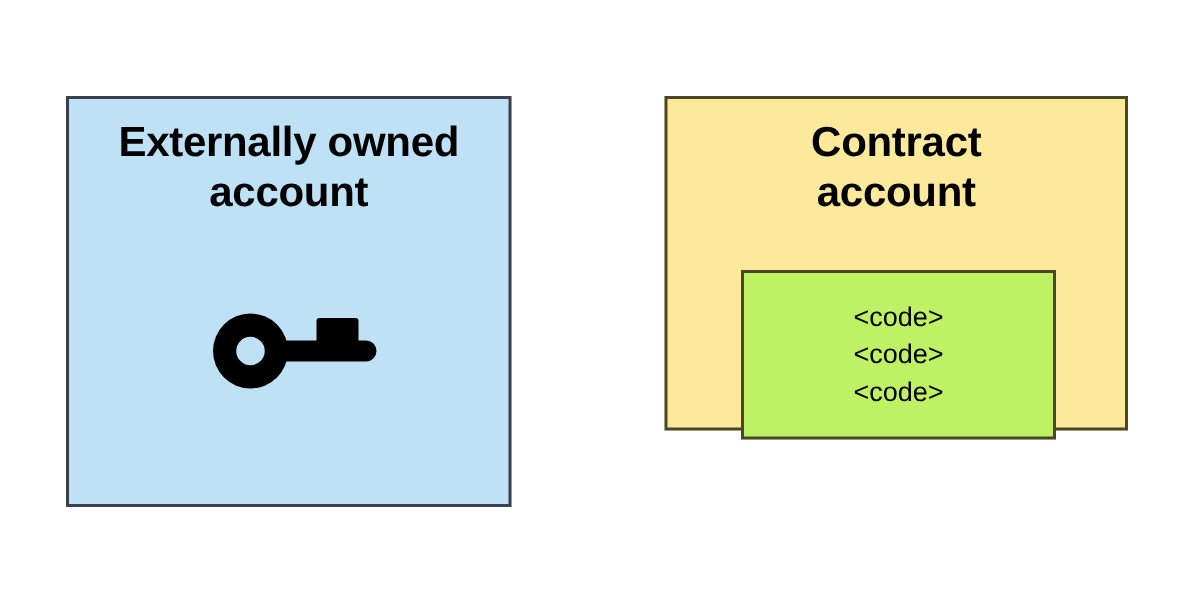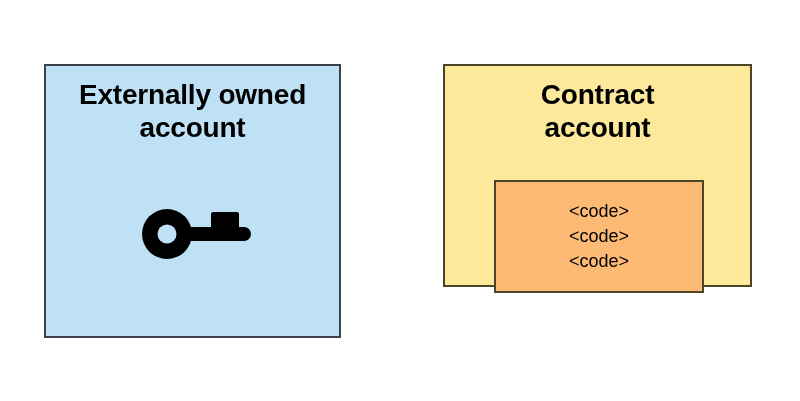--- a/index.html
+++ b/index.html
@@ -90,21 +90,21 @@
   }
 
   
   #code-box {
     position: absolute;
     left: 49px;
     top: 114px;
     width: 210px;
     height: 113px;
     box-sizing: border-box;
-    background: #fdba74;
+    background: #bef264;
     border: 2px solid #4c4528;
     display: flex;
     flex-direction: column;
     align-items: center;
     justify-content: center;
   }
 
   .code-line {
     font-family: "Liberation Sans", sans-serif;
     font-weight: normal;

